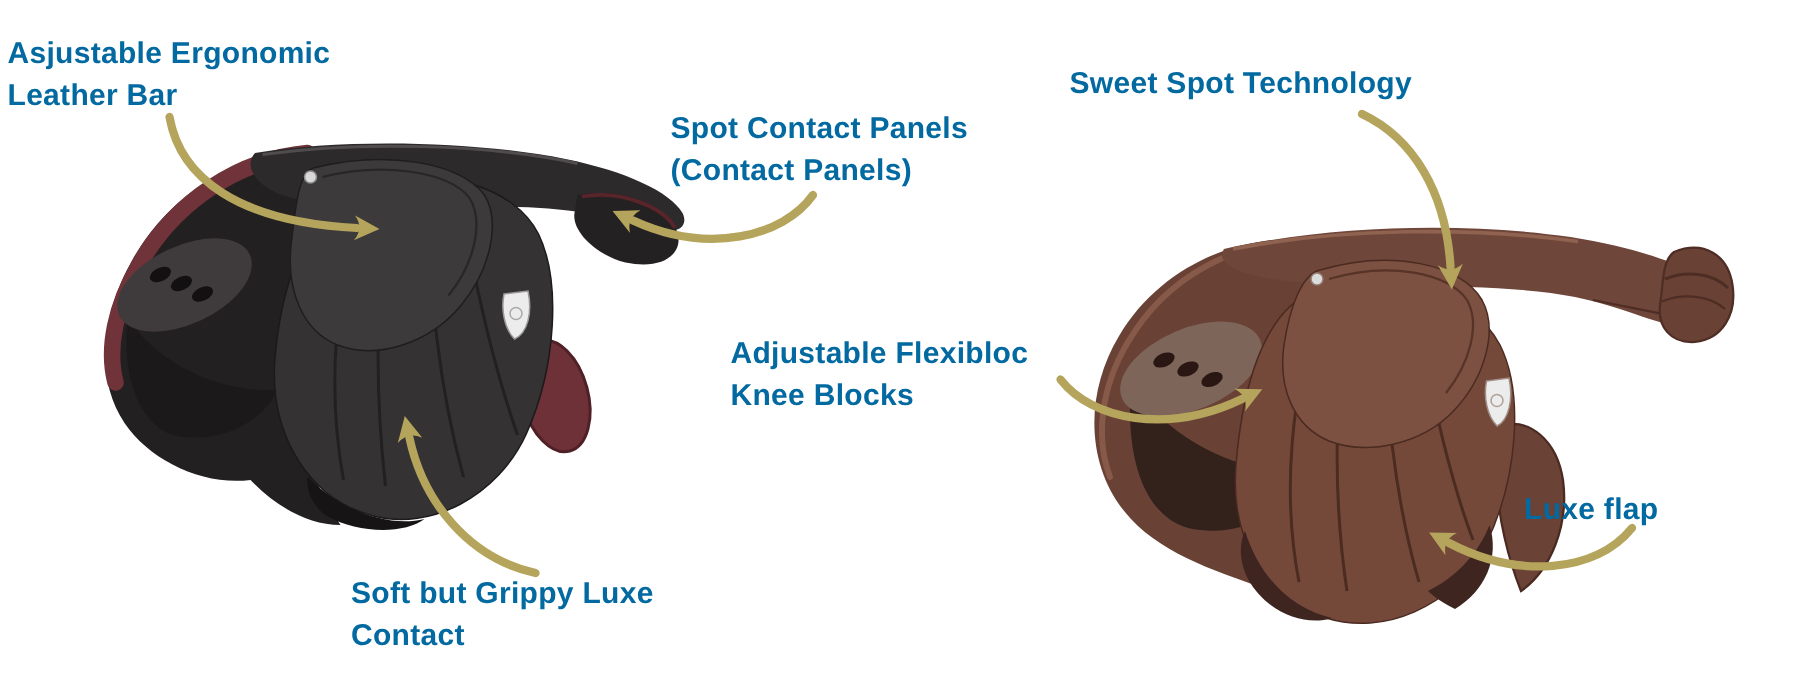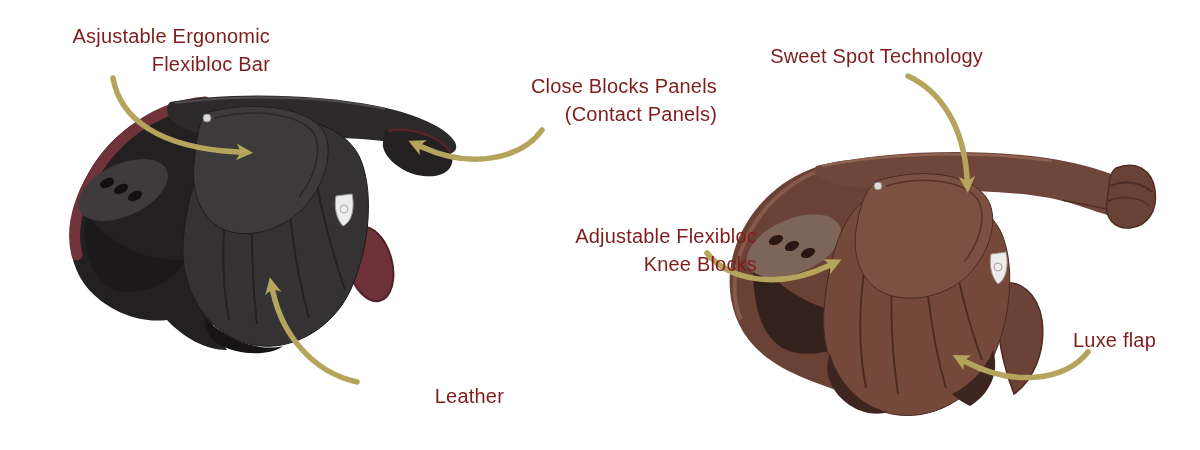--- a/index.html
+++ b/index.html
@@ -6,23 +6,23 @@
   .stage{
     position:relative;
     width:1200px;height:450px;
     background:#ffffff;
     overflow:hidden;
     font-family:"Liberation Sans", sans-serif;
   }
   .stage svg{position:absolute;left:0;top:0;}
   .label{
     position:absolute;
-    text-align:right;
-    color:#7f1d1d;
-    font-weight:400;
+    text-align:left;
+    color:#0369a1;
+    font-weight:700;
     font-size:20px;
     line-height:28px;
     letter-spacing:0.2px;
   }
   .label span{display:block;}
 </style>
 </head>
 <body>
 
 <div class="stage">
@@ -143,38 +143,39 @@
       <path d="M 542 130 C 522 158 472 170 422 147" marker-end="url(#ah)" stroke="#b5a45c"></path>
       <path d="M 908 76 C 942 92 964 128 967 178" marker-end="url(#ah)" stroke="#b5a45c"></path>
       <path d="M 707 253 C 728 280 778 290 828 266" marker-end="url(#ah)" stroke="#b5a45c"></path>
       <path d="M 1088 352 C 1064 382 1012 386 966 362" marker-end="url(#ah)" stroke="#b5a45c"></path>
       <path d="M 357 382 C 312 372 282 334 273 292" marker-end="url(#ah)" stroke="#b5a45c"></path>
     </g>
   </svg>
 
   <div class="label" style="left:5px;top:22px;width:265px;">
     <span>Asjustable Ergonomic</span>
-    <span>Flexibloc Bar</span>
+    <span>Leather Bar</span>
   </div>
 
   <div class="label" style="left:447px;top:72px;width:270px;">
-    <span>Close Blocks Panels</span>
+    <span>Spot Contact Panels</span>
     <span>(Contact Panels)</span>
   </div>
 
   <div class="label" style="left:487px;top:222px;width:270px;">
     <span>Adjustable Flexibloc</span>
     <span>Knee Blocks</span>
   </div>
 
   <div class="label" style="left:713px;top:42px;width:270px;">
     <span>Sweet Spot Technology</span>
   </div>
 
   <div class="label" style="left:1016px;top:326px;width:140px;">
     <span>Luxe flap</span>
   </div>
 
   <div class="label" style="left:234px;top:382px;width:270px;">
-    <span>Leather</span>
+    <span>Soft but Grippy Luxe</span>
+    <span>Contact</span>
   </div>
 
 </div>
 
 </body></html>

